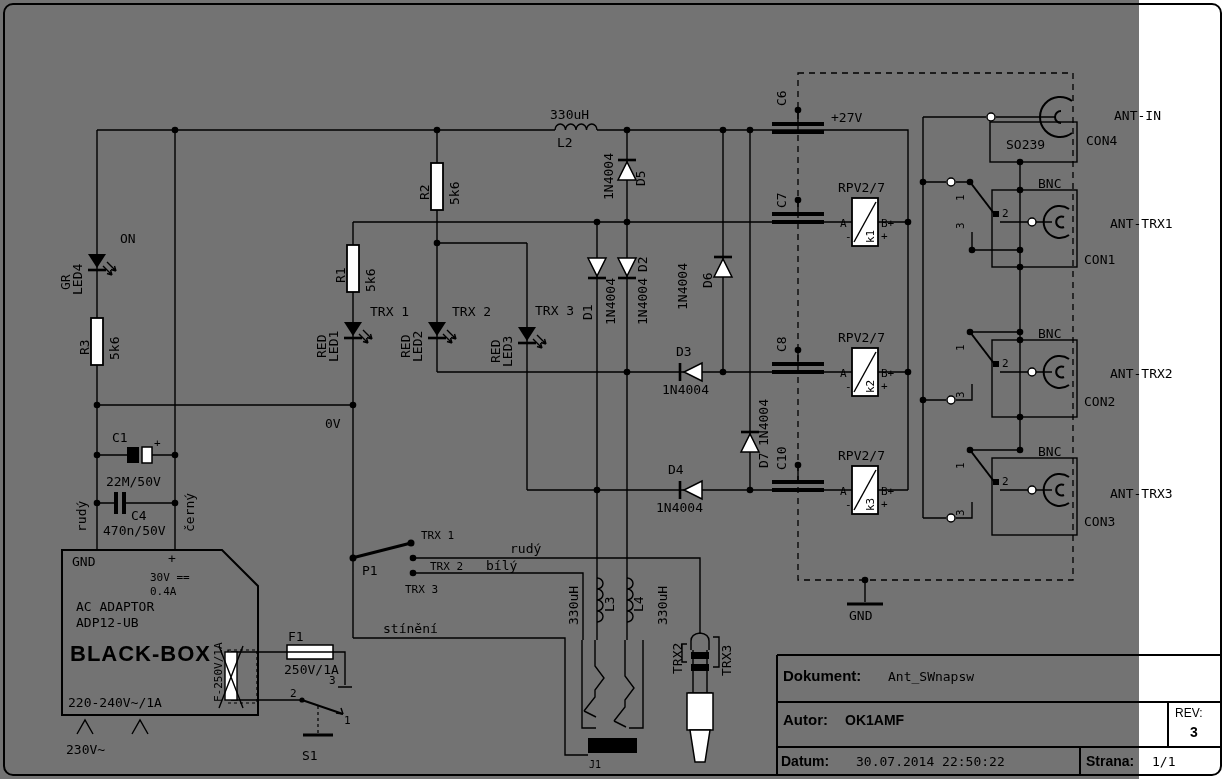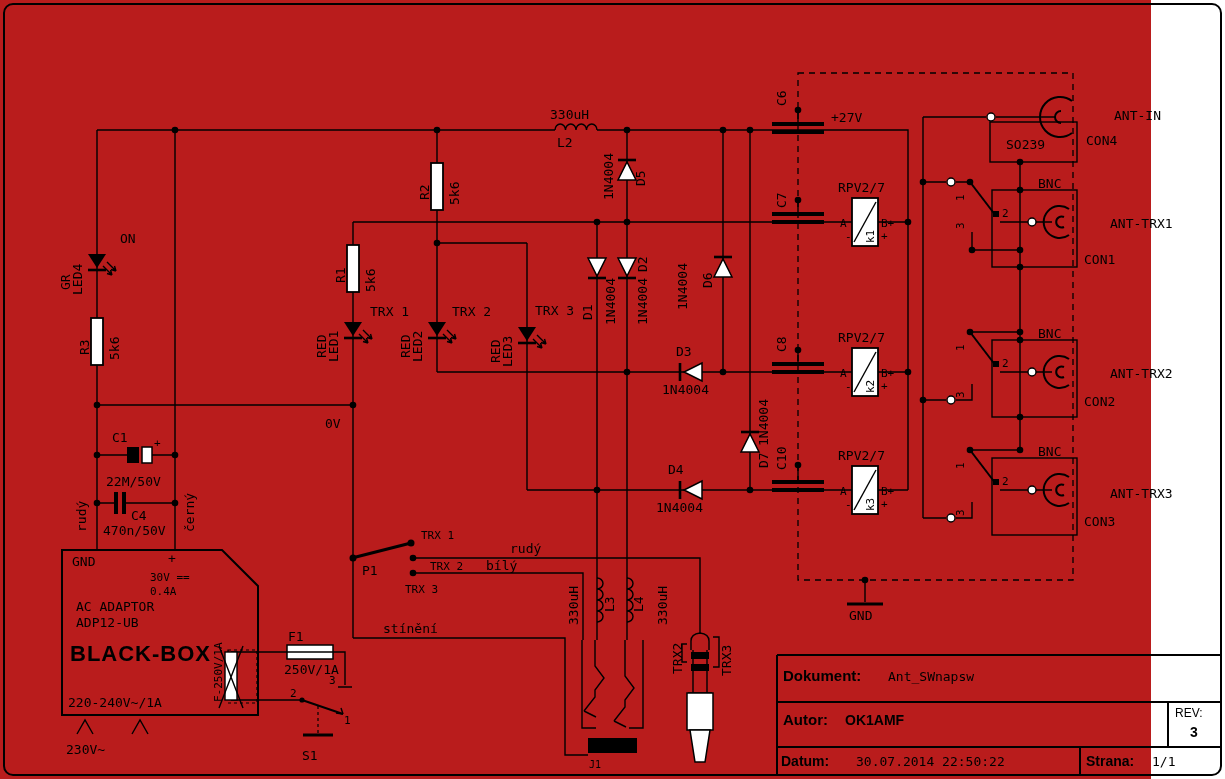--- a/index.html
+++ b/index.html
@@ -1,16 +1,16 @@
 <!DOCTYPE html>
 <html><head>
 <meta charset="utf-8">
 <style>
   html,body{margin:0;padding:0;background:#fff;}
-  .page{position:relative;width:1139px;height:779px;background:#b91c1c;font-family:"DejaVu Sans Mono",monospace;padding-left:12px;}
+  .page{position:relative;width:1139px;height:779px;background:#737373;font-family:"DejaVu Sans Mono",monospace;}
   svg{position:absolute;left:0;top:0;}
   svg text{fill:#000;font-family:"DejaVu Sans Mono",monospace;font-size:13px;}
   svg text.sm{font-size:11px;}
   svg text.xs{font-size:10px;}
   svg .w{stroke:#000;stroke-width:1.4;fill:none;}
   svg .w2{stroke:#000;stroke-width:2;fill:none;}
   svg .w3{stroke:#000;stroke-width:3;fill:none;}
   svg .bar{stroke:#000;stroke-width:2.6;fill:none;}
   svg .cbar{stroke:#000;stroke-width:4;fill:none;}
   svg .wd{stroke:#000;stroke-width:1.3;fill:none;stroke-dasharray:6 5;}

